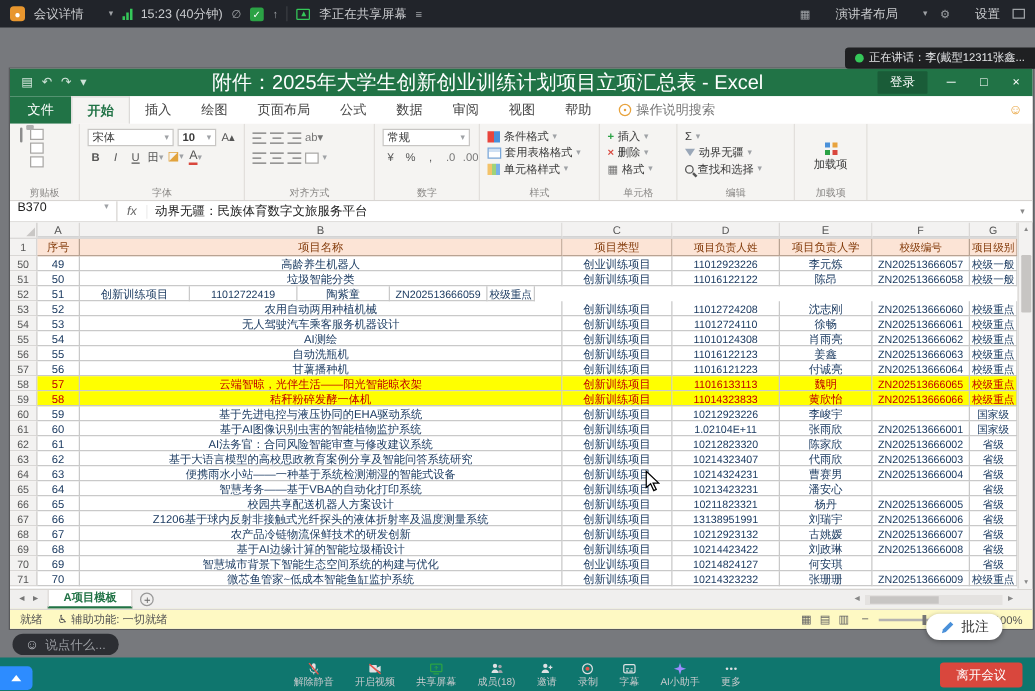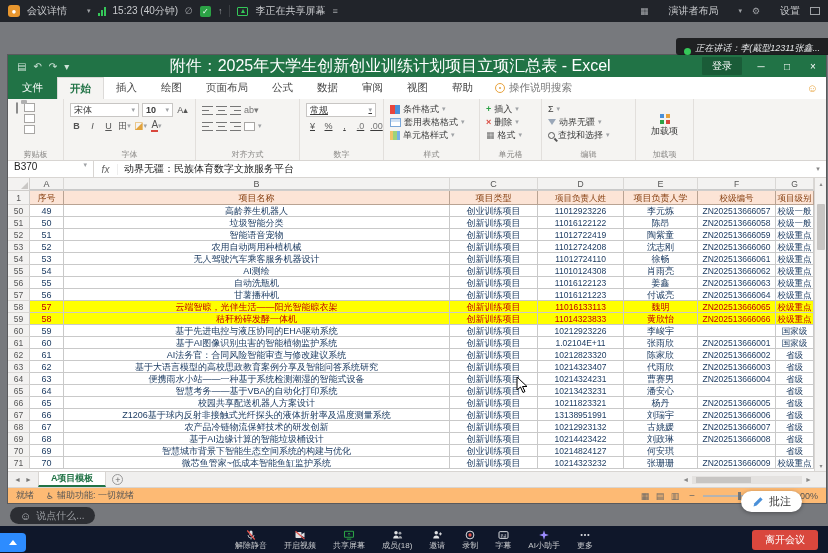--- a/index.html
+++ b/index.html
@@ -16,21 +16,21 @@
   .bars i:nth-child(1){height:3px}.bars i:nth-child(2){height:6px}.bars i:nth-child(3){height:9px}
   .mini-ic{color:#9fa2a6;font-size:9px;}
   .shield{width:11px;height:11px;border-radius:2px;background:#2ba245;color:#fff;font-size:8px;display:inline-flex;align-items:center;justify-content:center;}
   .vline{width:1px;height:12px;background:#3a3d42;}
   .share-ind{width:11px;height:9px;border:1px solid #35c759;border-radius:1px;position:relative;}
   .share-ind::after{content:"";position:absolute;left:3px;top:1px;border-left:2px solid transparent;border-right:2px solid transparent;border-bottom:4px solid #35c759;}
   .topbar-right{margin-left:auto;display:inline-flex;align-items:center;gap:10px;}
   .fs-ic{width:10px;height:8px;border:1px solid #9fa2a6;display:inline-block;}
 
   
-  .speaking{position:absolute;right:0;top:38px;height:17px;background:rgba(15,16,18,.85);border-radius:3px 0 0 3px;display:flex;align-items:flex-end;gap:4px;padding:0 8px;color:#e6e7e9;font-size:9px;z-index:50;white-space:nowrap;font-style:italic;}
+  .speaking{position:absolute;right:0;top:38px;height:17px;background:rgba(15,16,18,.85);border-radius:3px 0 0 3px;display:flex;align-items:center;gap:4px;padding:0 8px;color:#e6e7e9;font-size:9px;z-index:50;white-space:nowrap;}
   .dot-green{width:7px;height:7px;border-radius:50%;background:#35c759;display:inline-block;}
 
   
   .excel{position:absolute;left:8px;top:55px;width:818px;height:448px;background:#fff;display:flex;flex-direction:column;box-shadow:0 0 0 1px rgba(0,0,0,.25);z-index:10;}
   .title-bar{height:22px;background:#217346;color:#fff;display:flex;align-items:center;font-size:11px;flex:0 0 auto;}
   .qat{display:flex;gap:7px;padding:0 9px;font-size:10px;color:#d8ead f;}
   .qat span{color:#cfe3d8;}
   .t-title{flex:1;text-align:center;overflow:hidden;white-space:nowrap;font-size:16px;}
   .login-btn{background:#1a5c38;padding:2px 10px;font-size:10px;margin-right:6px;border-radius:1px;}
   .win-ctl{display:flex;height:100%;}
@@ -98,30 +98,30 @@
   .vthumb{position:absolute;left:2px;top:26px;width:8px;height:46px;background:#c7c5c3;border-radius:1px;}
 
   .tabs-row{height:16px;background:#f0efee;border-top:1px solid #d8d5d2;display:flex;align-items:stretch;font-size:9px;color:#555;flex:0 0 auto;}
   .tab-nav{display:flex;align-items:center;gap:4px;padding:0 6px;color:#777;font-size:7px;}
   .stab{background:#fff;border-right:1px solid #d8d5d2;border-left:1px solid #d8d5d2;padding:0 12px;display:flex;align-items:center;color:#217346;font-weight:bold;border-bottom:2px solid #217346;}
   .plus-circle{width:11px;height:11px;border-radius:50%;border:1px solid #999;display:flex;align-items:center;justify-content:center;color:#666;font-size:9px;margin:2px 6px;align-self:center;}
   .hscroll{margin-left:auto;align-self:center;display:flex;align-items:center;gap:3px;padding-right:14px;color:#888;font-size:7px;}
   .htrack{width:110px;height:8px;background:#e4e2e0;position:relative;}
   .hthumb{position:absolute;left:4px;top:1px;width:55px;height:6px;background:#c7c5c3;}
 
-  .status{height:16px;background:#fdba74;border-top:1px solid #d8d5d2;display:flex;align-items:center;font-size:9px;color:#555;padding:0 8px;gap:12px;flex:0 0 auto;}
+  .status{height:16px;background:#fef9c3;border-top:1px solid #d8d5d2;display:flex;align-items:center;font-size:9px;color:#555;padding:0 8px;gap:12px;flex:0 0 auto;}
   .acc{display:flex;align-items:center;gap:3px;}
   .status-right{margin-left:auto;display:flex;align-items:center;gap:8px;}
   .viewic{font-size:9px;color:#666;letter-spacing:2px;}
   .ztrack{width:70px;height:2px;background:#b5b3b1;position:relative;}
   .zthumb{position:absolute;left:50%;top:-3px;width:3px;height:8px;background:#777;}
   .zsign{font-size:10px;color:#666;}
 
   
-  .bottombar{position:absolute;left:0;right:0;bottom:0;height:27px;background:#0f172a;display:flex;align-items:center;z-index:40;}
+  .bottombar{position:absolute;left:0;right:0;bottom:0;height:27px;background:#0f766e;display:flex;align-items:center;z-index:40;}
   .tb-items{display:flex;gap:17px;margin:0 auto;}
   .tb-item{display:flex;flex-direction:column;align-items:center;gap:0px;color:#c8cacd;font-size:8px;line-height:9px;cursor:default;}
   .tb-ic{height:12px;display:flex;align-items:center;}
   .leave-btn{position:absolute;right:10px;top:4px;background:#d9473d;color:#fff;font-size:10px;padding:3px 13px;border-radius:3px;}
   .chat-pill{position:absolute;left:10px;bottom:29px;height:17px;background:rgba(38,40,44,.92);border-radius:9px;display:flex;align-items:center;gap:5px;padding:0 10px;color:#9b9ea3;font-size:10px;z-index:41;}
   .smiley{color:#b9bcc1;font-size:11px;}
   .annotate{position:absolute;right:26px;bottom:41px;background:#fff;border-radius:14px;box-shadow:0 1px 4px rgba(0,0,0,.35);padding:3px 11px;display:flex;align-items:center;gap:5px;font-size:11px;color:#333;z-index:41;}
   .dock{position:absolute;left:0;bottom:1px;width:26px;height:19px;background:#2d8cff;border-radius:0 4px 4px 0;display:flex;align-items:center;justify-content:center;z-index:42;}
   .dock i{width:0;height:0;border-left:4px solid transparent;border-right:4px solid transparent;border-bottom:5px solid #fff;display:block;}
   .cursor{position:absolute;left:516px;top:376px;z-index:60;}
@@ -257,21 +257,21 @@
         <div class="rrow">
           <span class="ln ln-l"></span>
           <span class="ln ln-c"></span>
           <span class="ln ln-r"></span>
           <span class="mini-box"></span>
             <span class="caret">▾</span>
         </div>
         <span class="rgroup-label">对齐方式</span>
       </div>
 
-      <div class="rgroup" style="width:84px;text-decoration:underline;">
+      <div class="rgroup" style="width:84px;">
         <div class="rrow">
           <span class="combo" style="width:70px;justify-content:space-between;">
               <span>常规</span>
               <span class="caret">▾</span>
             </span>
         </div>
         <div class="rrow">
           <span class="sbtn">¥</span>
           <span class="sbtn">%</span>
           <span class="sbtn">,</span>
@@ -395,21 +395,20 @@
               <span class="cell c-b">垃圾智能分类</span>
               <span class="cell c-c">创新训练项目</span>
               <span class="cell c-d">11016122122</span>
               <span class="cell c-e">陈昂</span>
               <span class="cell c-f">ZN202513666058</span>
               <span class="cell c-g">校级一般</span>
             </div>
             <div class="grow">
               <span class="rh">52</span>
               <span class="cell c-a">51</span>
-              <span class="cell c-b">智能语音宠物</span>
               <span class="cell c-c">创新训练项目</span>
               <span class="cell c-d">11012722419</span>
               <span class="cell c-e">陶紫童</span>
               <span class="cell c-f">ZN202513666059</span>
               <span class="cell c-g">校级重点</span>
             </div>
             <div class="grow">
               <span class="rh">53</span>
               <span class="cell c-a">52</span>
               <span class="cell c-b">农用自动两用种植机械</span>

